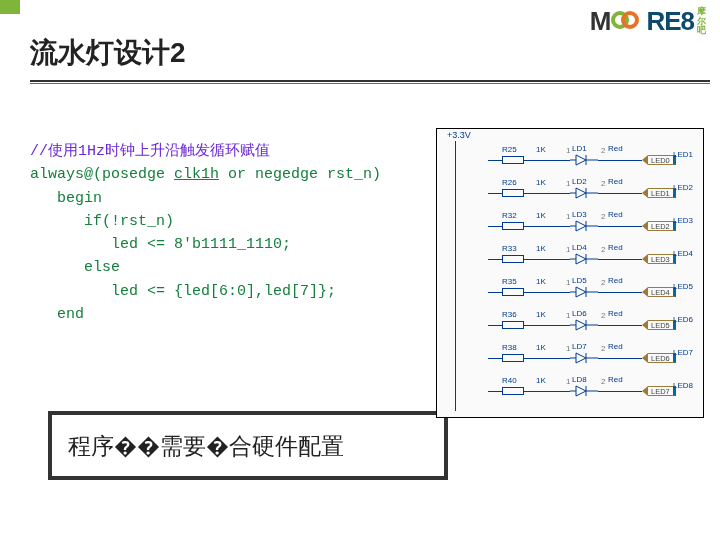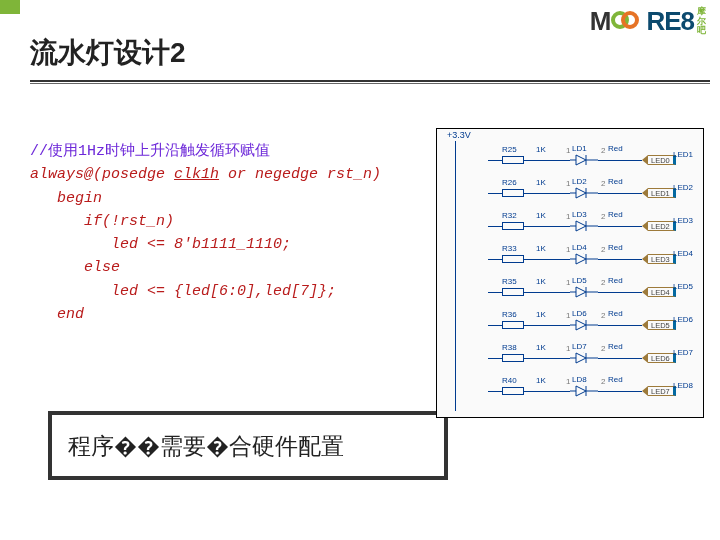--- a/index.html
+++ b/index.html
@@ -12,21 +12,21 @@
   .ring.g { border-color: #7fb539; left: 0; }
   .ring.o { border-color: #e67326; left: 10px; }
   .logo-re8 { font-size: 26px; font-weight: bold; color: #0c4a6e; letter-spacing: -1px; }
   .logo-cn { display: flex; flex-direction: column; font-size: 9px; color: #7fb539; margin-left: 3px; line-height: 1.05; font-weight: bold; }
   .title-block { position: absolute; top: 34px; left: 30px; right: 0; }
   .title { font-size: 28px; color: #222; font-weight: bold; font-family: "Microsoft YaHei", sans-serif; }
   .title-line1 { margin-top: 8px; border-top: 2.5px solid #333; width: 680px; }
   .title-line2 { margin-top: 1px; border-top: 1px solid #666; width: 680px; }
   .code-block { position: absolute; top: 140px; left: 30px; font-family: "Courier New", monospace; font-size: 15px; line-height: 1.55; white-space: pre; }
   .comment { color: #6d28d9; }
-  .kw { color: #b91c1c; font-style: italic; }
+  .kw { color: #15803d; }
   .underln { text-decoration: underline; margin-top: 36px; }
   .callout { position: absolute; bottom: 60px; left: 28px; width: 400px; background: #fff; border: 4px solid #333; padding: 14px 16px; margin-left: 20px; }
   .callout-text { font-size: 23px; font-family: "Microsoft YaHei", sans-serif; color: #222; }
   .schematic { position: absolute; top: 128px; right: 16px; width: 268px; height: 290px; border: 1px solid #000; background: #fafafa; font-family: Arial, sans-serif; }
   .vcc { position: absolute; top: 1px; left: 10px; font-size: 9px; color: #003b8f; }
   .vbus { position: absolute; left: 18px; top: 12px; width: 1px; height: 270px; background: #003b8f; }
   .row { position: absolute; left: 18px; right: 6px; height: 24px; margin-left: 33px; }
   .wire { position: absolute; top: 11px; height: 1px; background: #003b8f; }
   .wire.a { left: 0; width: 14px; }
   .resbox { position: absolute; left: 14px; top: 7px; width: 22px; height: 8px; border: 1px solid #003b8f; background: #fafafa; }

